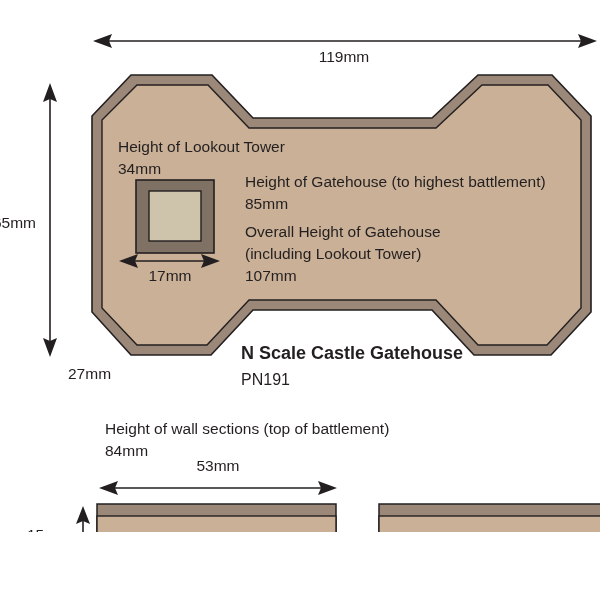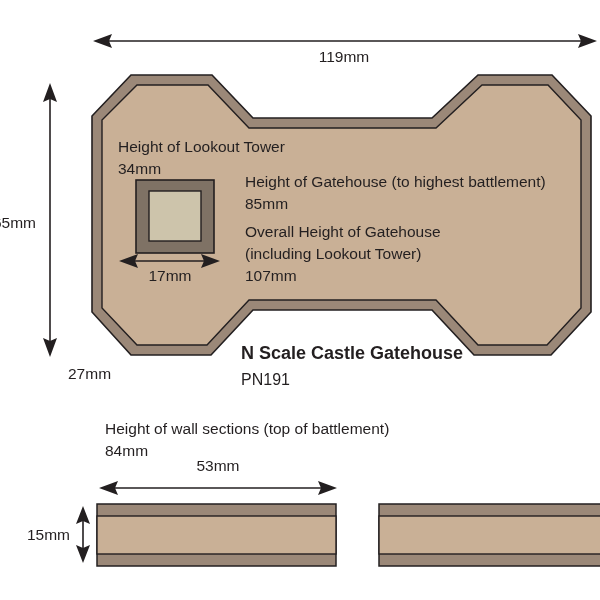--- a/index.html
+++ b/index.html
@@ -6,21 +6,21 @@
     margin: 0;
     padding: 0;
     background: #ffffff;
   }
   body {
     font-family: "Liberation Sans", sans-serif;
   }
   #page {
     position: relative;
     width: 600px;
-    height: 600px;
+    height: 532px;
     background: #ffffff;
     overflow: hidden;
   }
   #svg-root {
     position: absolute;
     left: 0;
     top: 0;
     width: 600px;
     height: 600px;
   }

